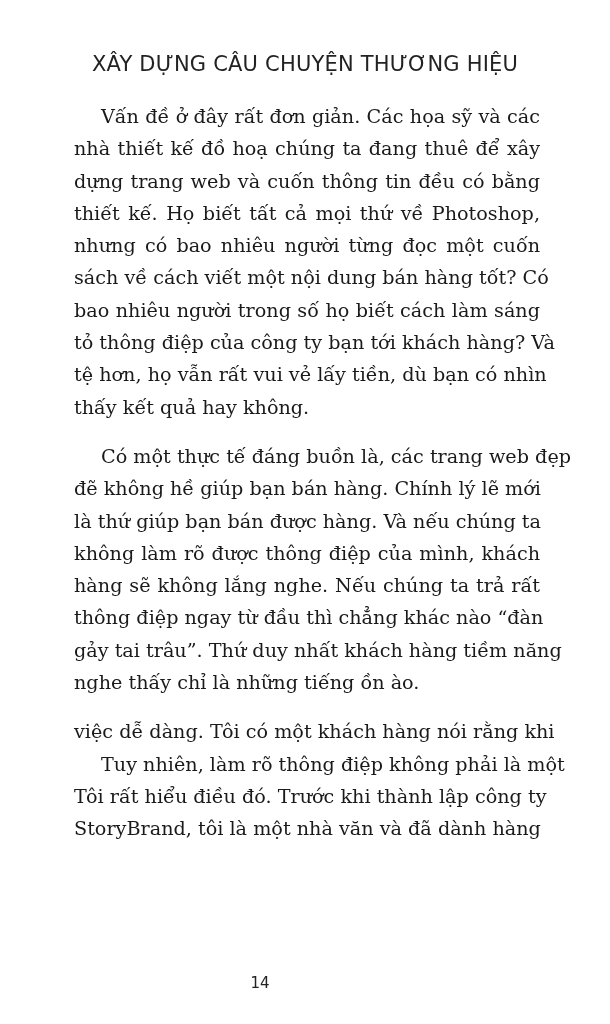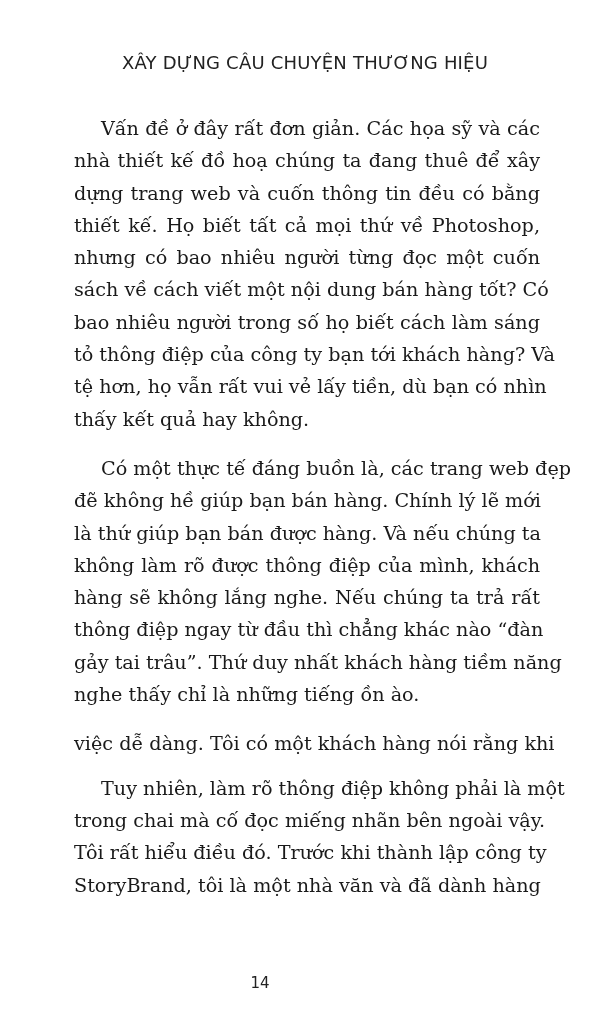--- a/index.html
+++ b/index.html
@@ -14,21 +14,21 @@
       overflow: hidden;
       color: #1a1a1a;
     }
     .running-header {
       position: absolute;
       top: 52px;
       left: 0;
       width: 610px;
       text-align: center;
       font-family: "DejaVu Sans", sans-serif;
-      font-size: 18px;
+      font-size: 21px;
       letter-spacing: 0.2px;
       color: #222;
     }
     .body-text {
       position: absolute;
       top: 101px;
       left: 74px;
       width: 466px;
       font-family: "DejaVu Serif", serif;
       font-size: 19.2px;
@@ -46,21 +46,20 @@
       display: block;
       white-space: nowrap;
       text-align: justify;
       text-align-last: justify;
     }
     .line.last {
       text-align-last: left;
     }
     .line.indent {
       padding-left: 27px;
-      margin-top: 12px;
     }
     .page-number {
       position: absolute;
       top: 974px;
       left: 0;
       width: 520px;
       text-align: center;
       font-family: "DejaVu Sans", sans-serif;
       font-size: 15px;
       color: #222;
@@ -93,20 +92,19 @@
     <span class="line">không làm rõ được thông điệp của mình, khách</span>
     <span class="line">hàng sẽ không lắng nghe. Nếu chúng ta trả rất</span>
     <span class="line">thông điệp ngay từ đầu thì chẳng khác nào “đàn</span>
     <span class="line">gảy tai trâu”. Thứ duy nhất khách hàng tiềm năng</span>
     <span class="line last">nghe thấy chỉ là những tiếng ồn ào.</span>
   </p>
 
   <p class="para">
     <span class="line">việc dễ dàng. Tôi có một khách hàng nói rằng khi</span>
     <span class="line indent">Tuy nhiên, làm rõ thông điệp không phải là một</span>
-    <span class="line">trong chai mà cố đọc miếng nhãn bên ngoài vậy.</span>
     <span class="line">Tôi rất hiểu điều đó. Trước khi thành lập công ty</span>
     <span class="line">StoryBrand, tôi là một nhà văn và đã dành hàng</span>
   </p>
 
 </div>
 
 <div class="page-number">14</div>
 
 </body></html>

